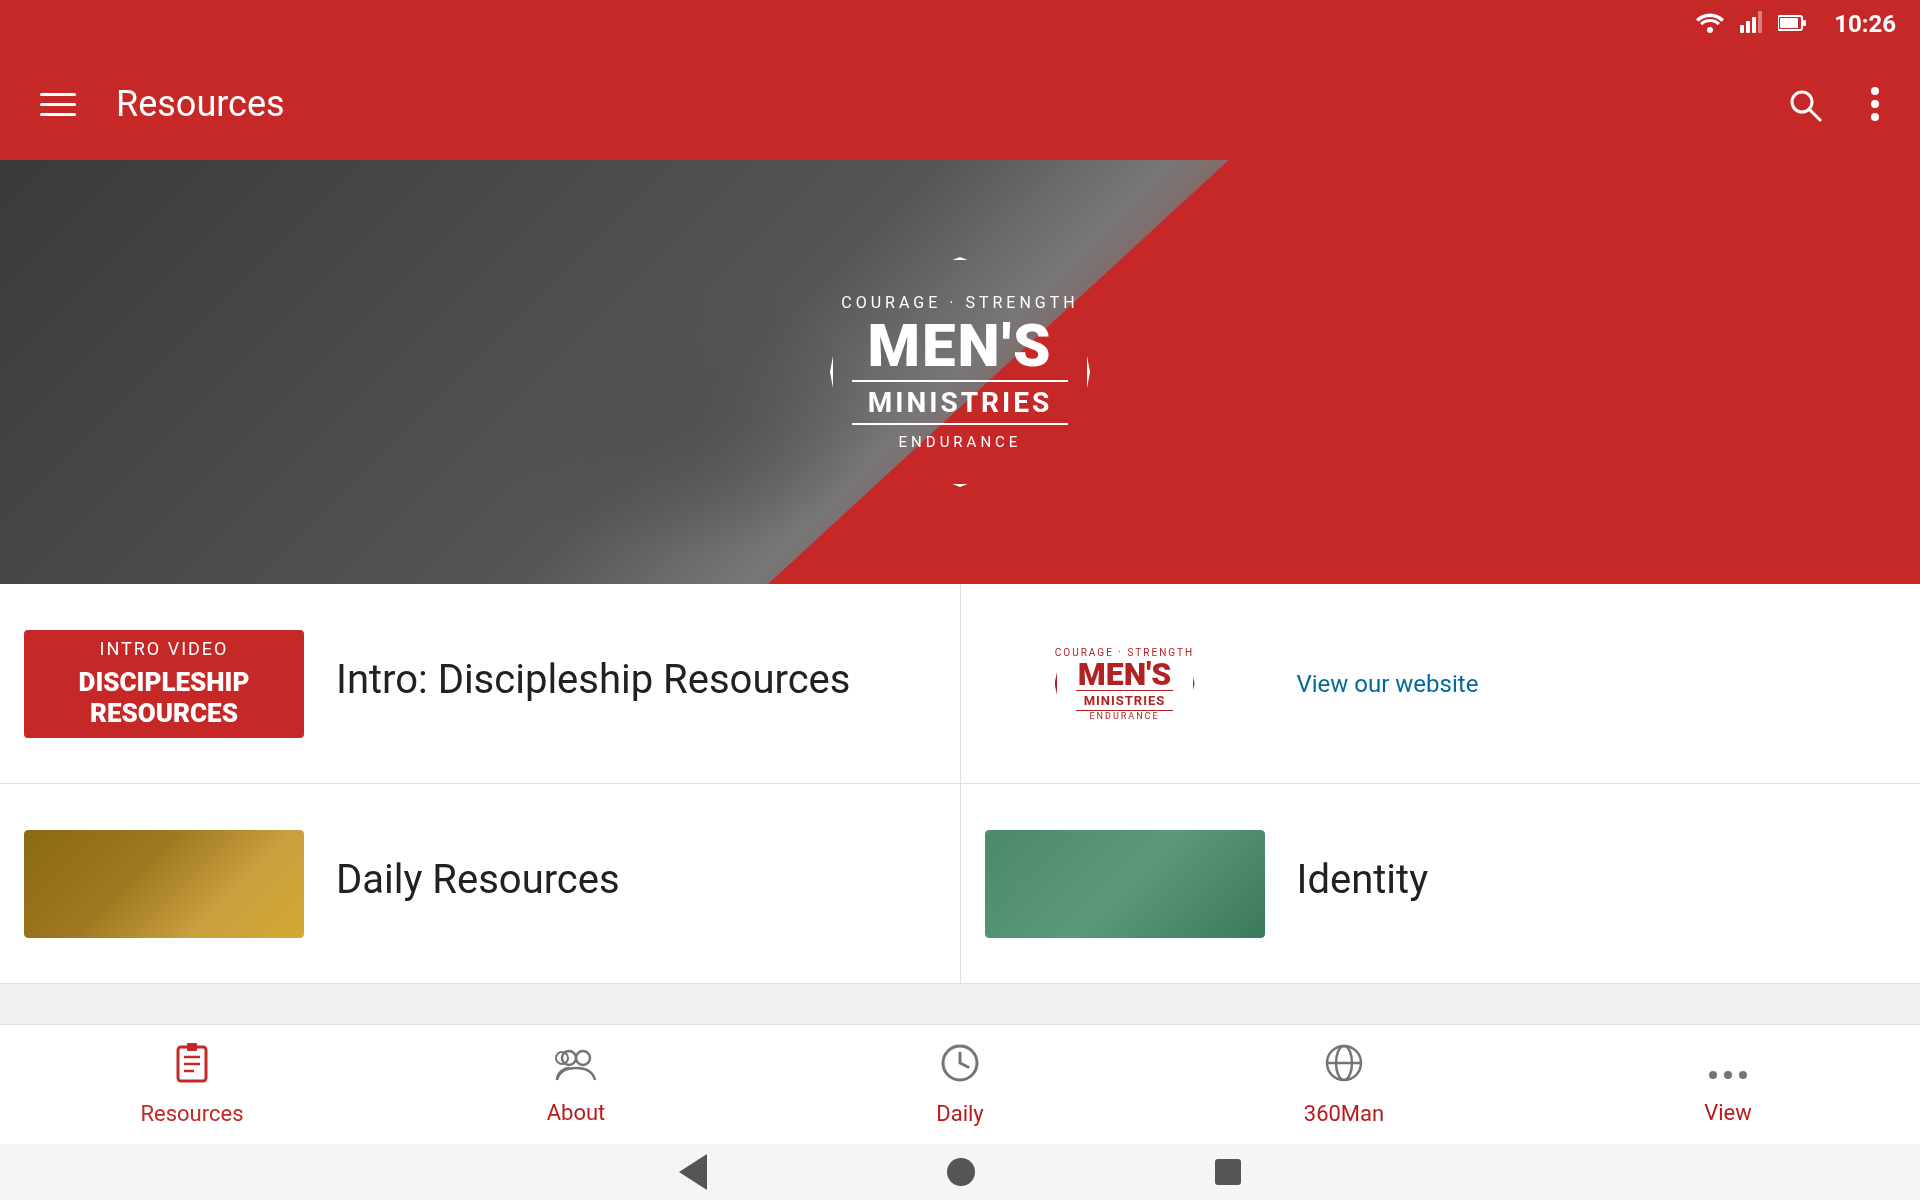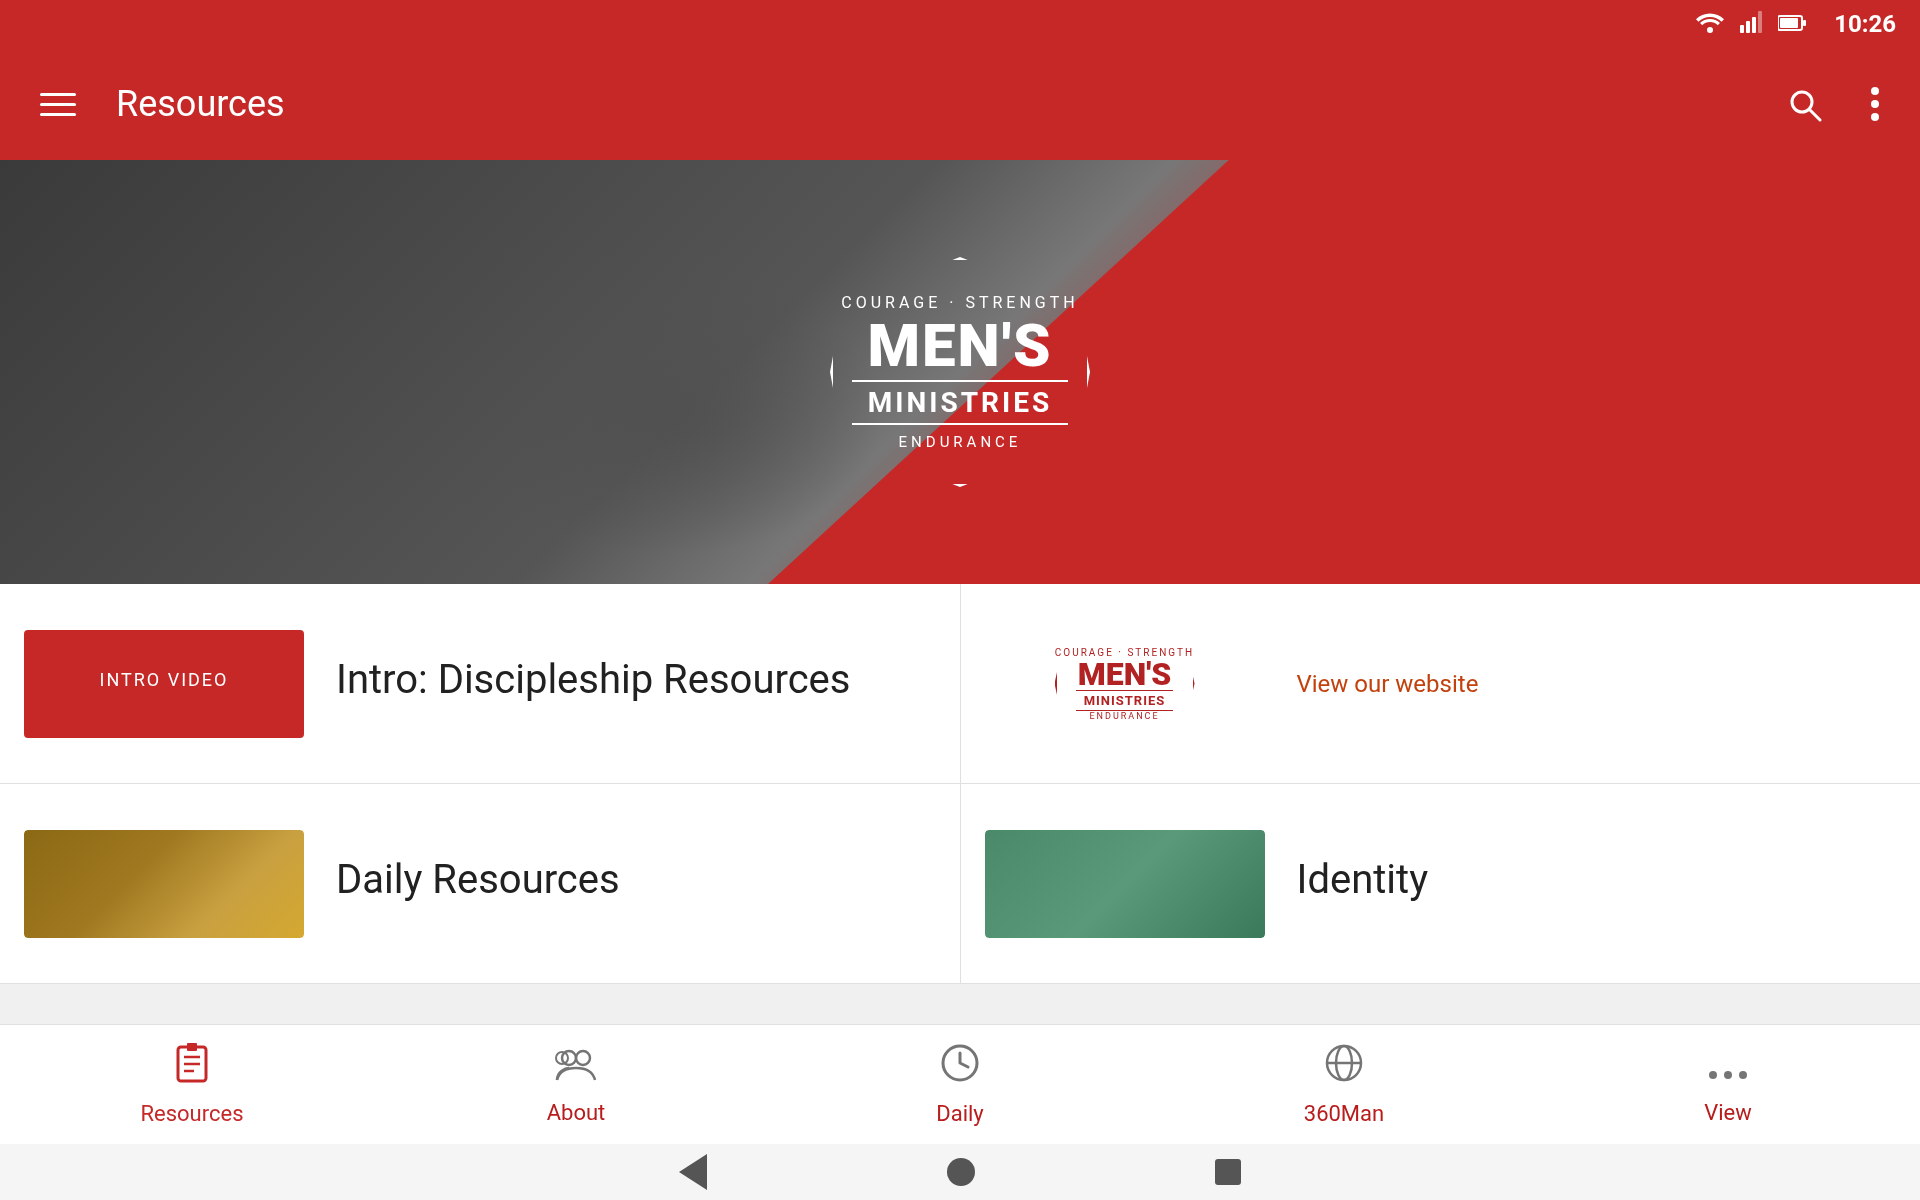--- a/index.html
+++ b/index.html
@@ -301,21 +301,21 @@
       flex: 1;
     }
     .resource-title {
       font-size: 40px;
       font-weight: 400;
       color: #212121;
       margin-bottom: 8px;
     }
     .resource-subtitle {
       font-size: 24px;
-      color: #c2410c;
+      color: #0369a1;
     }
 
     
     #bottom-nav {
       position: absolute;
       bottom: 56px;
       left: 0;
       right: 0;
       height: 120px;
       background: white;
@@ -471,20 +471,21 @@
 </div>
 
 <div id="content">
 
   <div class="resource-row">
 
     <div class="resource-card">
       <div class="resource-thumb">
         <div class="thumb-intro-video">
           <span class="thumb-intro-label">INTRO VIDEO</span>
+          <span class="thumb-intro-title">DISCIPLESHIP<br>RESOURCES</span>
         </div>
       </div>
       <div class="resource-info">
         <div class="resource-title">Intro: Discipleship Resources</div>
       </div>
     </div>
 
     <div class="resource-card">
       <div class="resource-thumb">
         <div class="thumb-logo">

